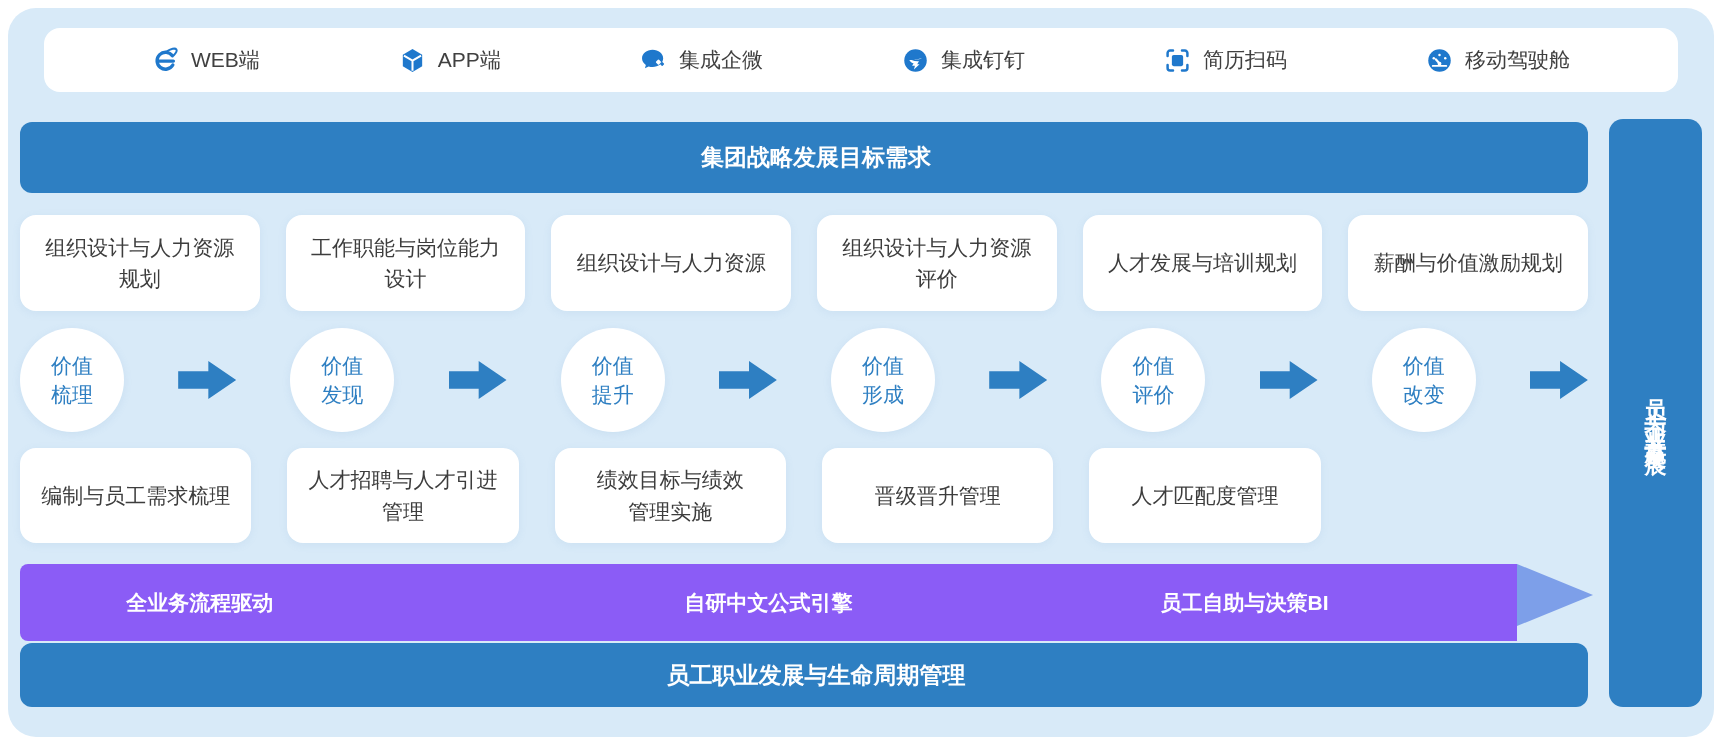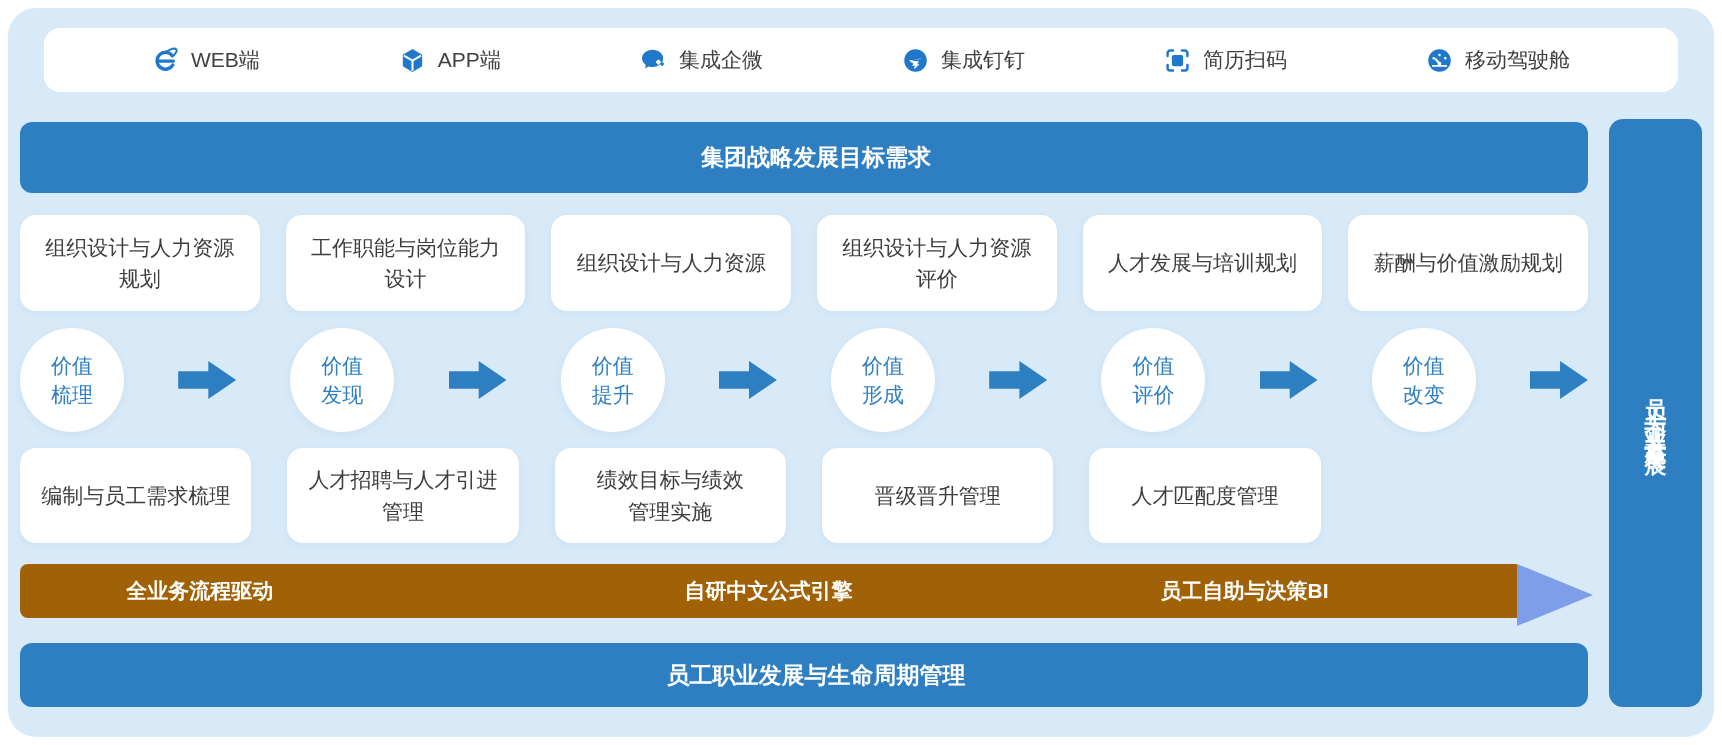--- a/index.html
+++ b/index.html
@@ -114,22 +114,22 @@
   }
   
   .process-banner {
     position: absolute;
     left: 12px; top: 556px;
     height: 62px;
     display: flex;
   }
   .process-rect {
     position: relative;
-    width: 1497px; height: 54px;
-    background: #a16207;
+    width: 1497px; height: 77px;
+    background: #8b5cf6;
     border-radius: 8px 0 0 8px;
   }
   .process-tip {
     width: 76px; height: 62px;
     background: #7d9fe9;
     clip-path: polygon(0 0, 100% 50%, 0 100%);
   }
   .process-label {
     position: absolute;
     top: 50%;

